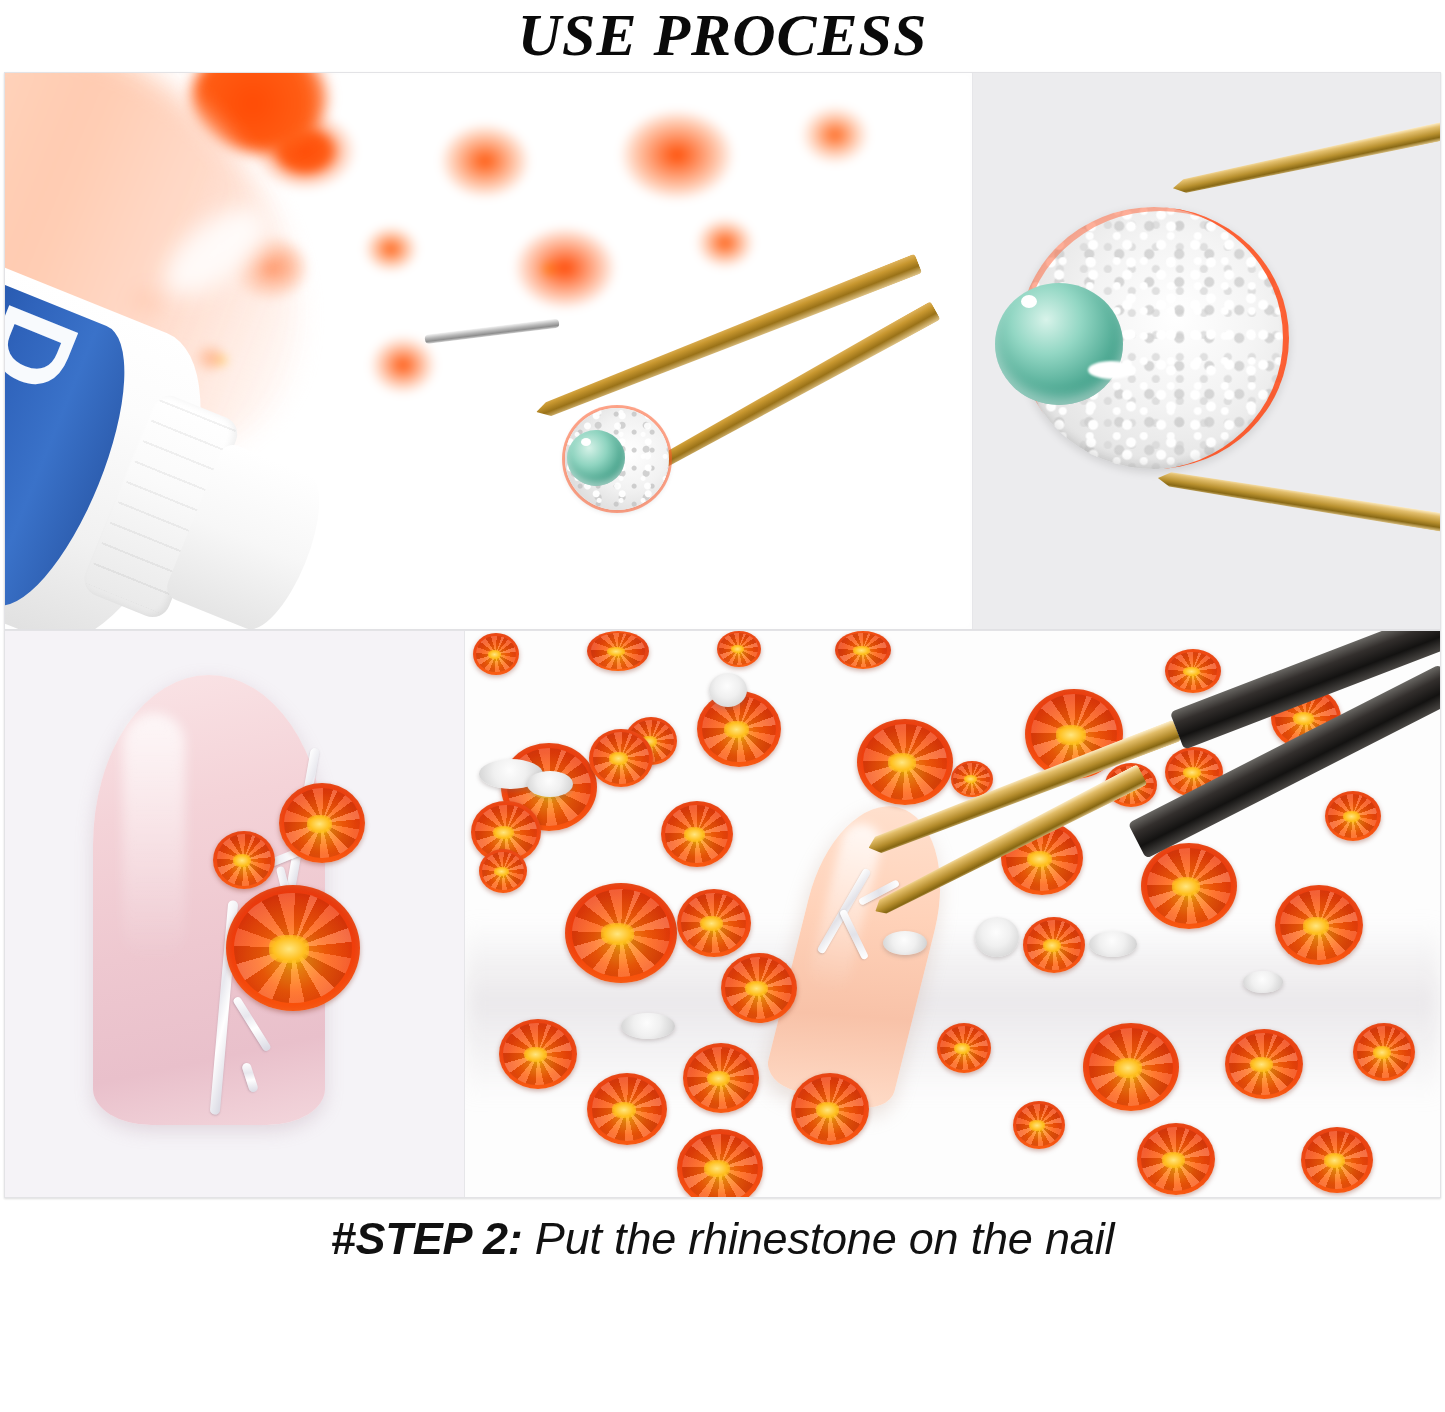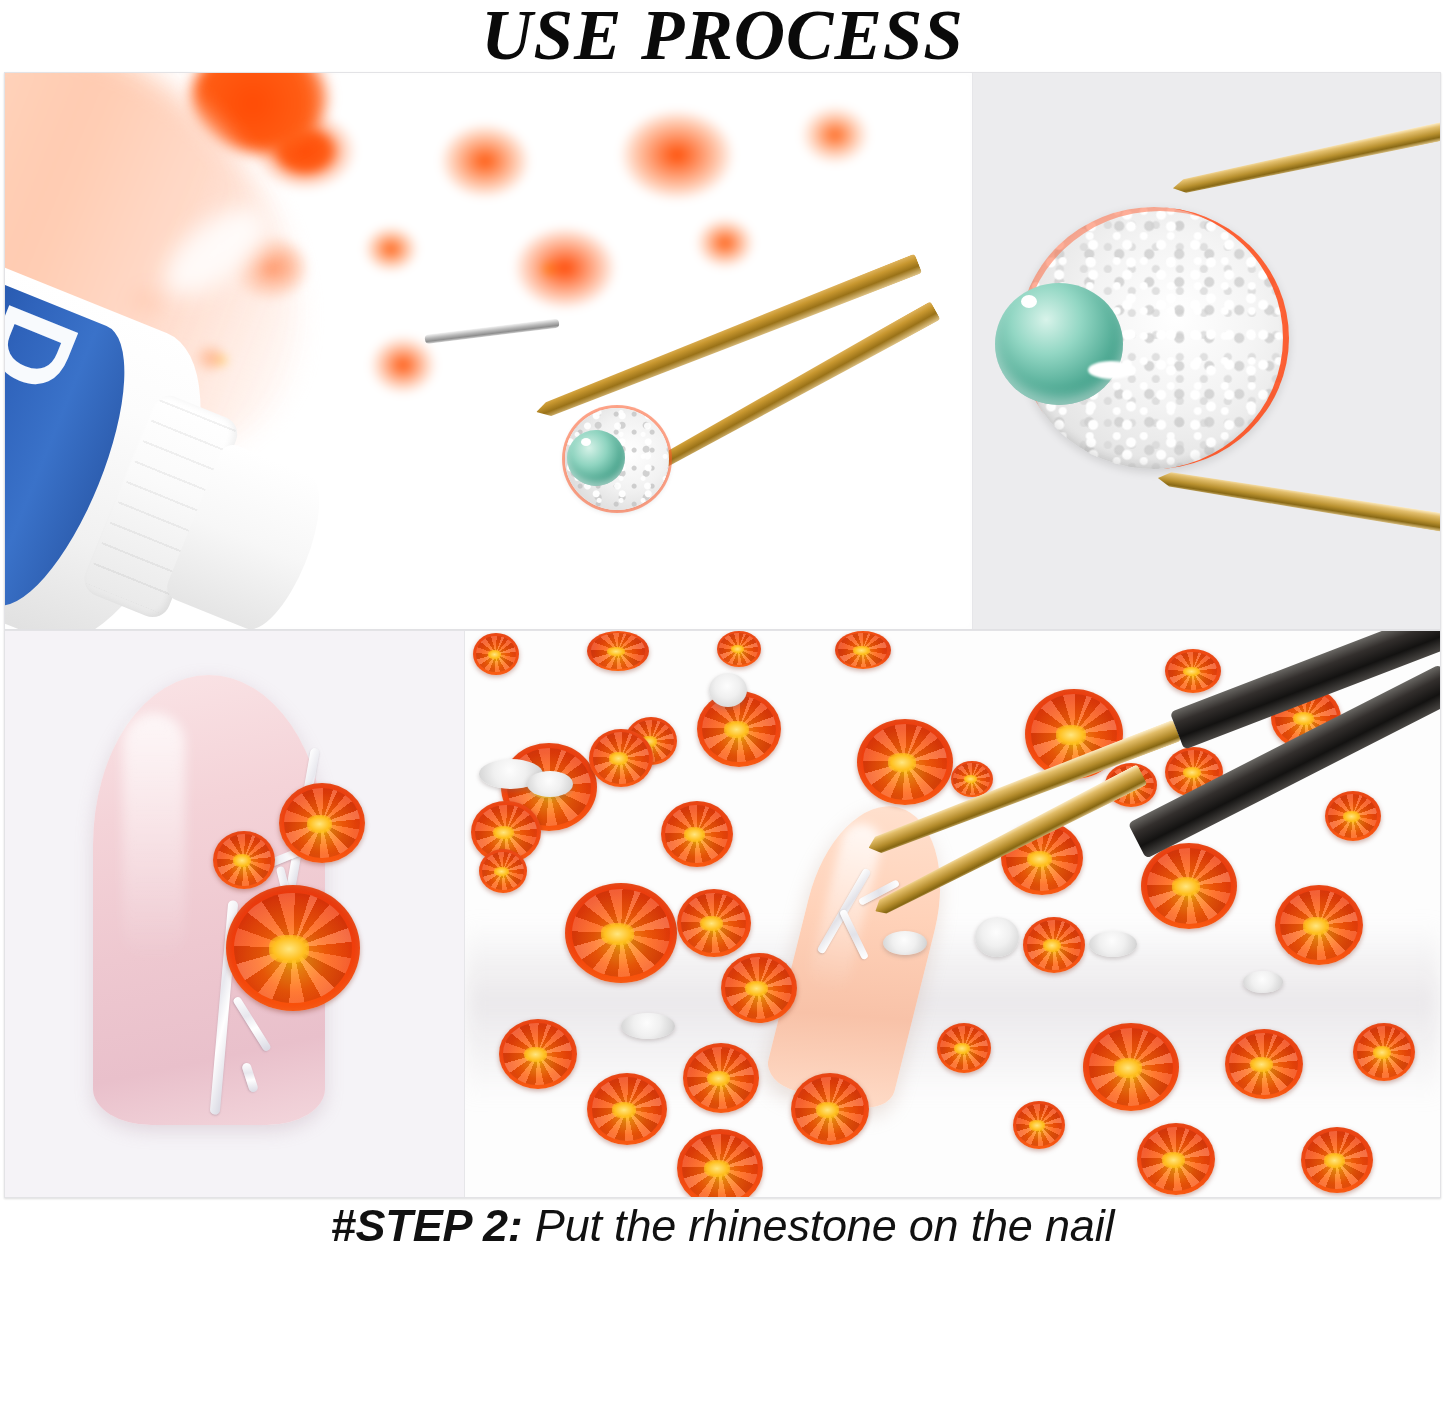--- a/index.html
+++ b/index.html
@@ -16,21 +16,21 @@
     position: relative;
   }
 
   
   .page-title {
     width: 100%;
     text-align: center;
     font-family: "Liberation Serif", serif;
     font-weight: bold;
     font-style: italic;
-    font-size: 71px;
+    font-size: 60px;
     line-height: 66px;
     letter-spacing: 1px;
     color: #0a0a0a;
     padding-top: 2px;
     height: 72px;
     box-sizing: border-box;
     user-select: none;
   }
 
   
@@ -56,21 +56,21 @@
     font-family: "Liberation Sans Narrow", "Liberation Sans", sans-serif;
     font-size: 45px;
     font-style: italic;
     color: #111111;
     line-height: 54px;
     letter-spacing: -0.2px;
     white-space: nowrap;
     user-select: none;
   }
   .step1 .caption { padding: 20px 0 23px; }
-  .step2 .caption { padding: 1px 0 6px; }
+  .step2 .caption { padding: 14px 0 6px; }
   .caption b { font-weight: bold; font-style: italic; }
   .caption span.cap-rest { font-weight: normal; }
 
   
   .p-glue { width: 970px; background: #fdfdfd; }
   .p-glue .bokeh-bg {
     position: absolute; inset: 0;
     background:
       radial-gradient(ellipse 52px 40px at 300px 78px, #ff4d08 0%, #ff5c15 45%, rgba(255,120,60,0.35) 72%, rgba(255,255,255,0) 100%),
       radial-gradient(ellipse 46px 38px at 480px 88px, #ff5a10 0%, rgba(255,125,60,0.4) 68%, rgba(255,255,255,0) 100%),

